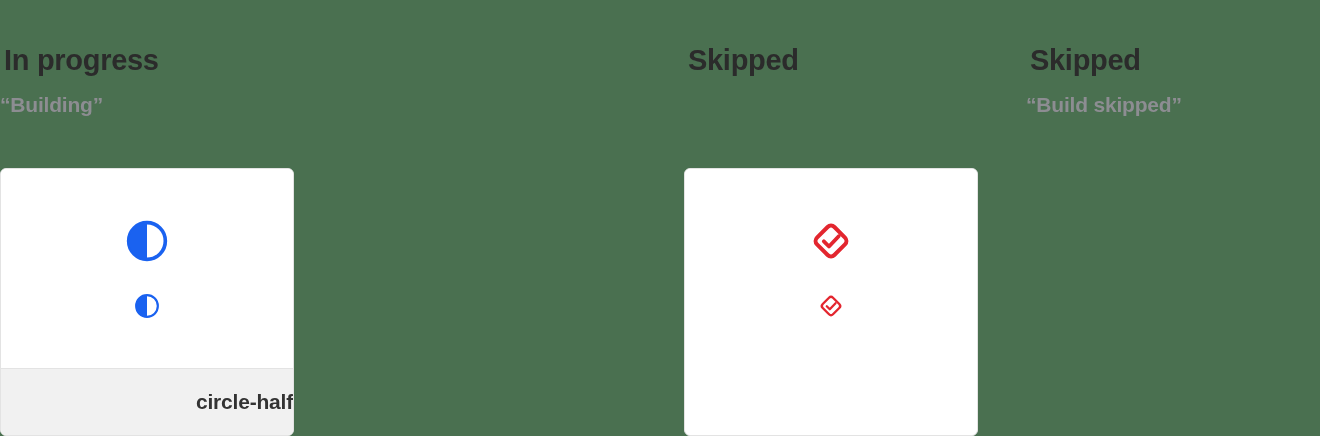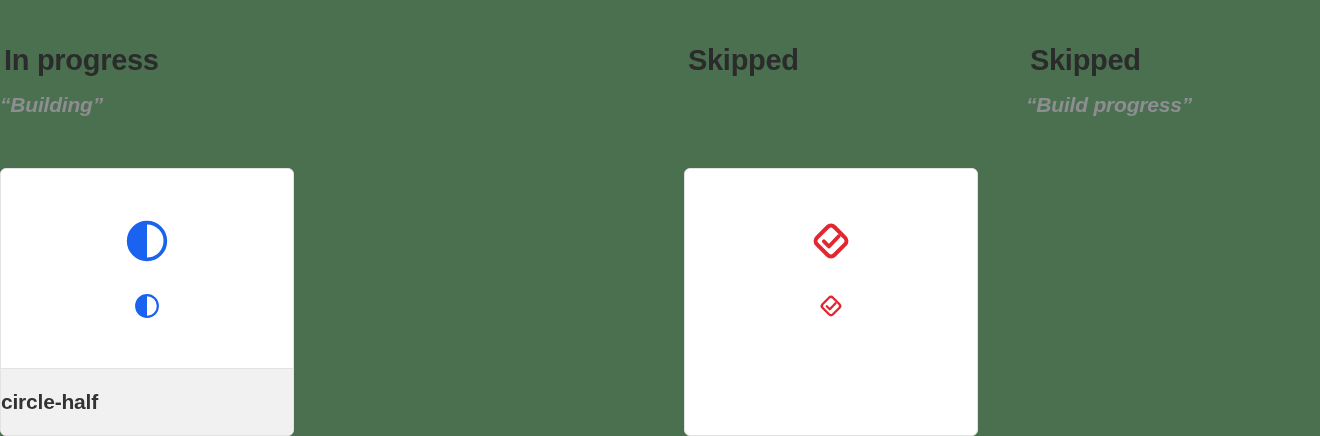--- a/index.html
+++ b/index.html
@@ -56,21 +56,20 @@
     position: absolute;
     top: 90px;
     left: 0;
     margin: 0;
     font-size: 21px;
     line-height: 30px;
     font-weight: bold;
     color: #8d8d92;
     letter-spacing: -0.2px;
     white-space: nowrap;
-    font-style: italic;
   }
 
   
   .card {
     position: absolute;
     top: 168px;
     left: 0;
     width: 294px;
     height: 268px;
     background: #ffffff;
@@ -102,21 +101,21 @@
   .card-footer {
     position: absolute;
     left: 0;
     right: 0;
     bottom: 0;
     height: 67px;
     background: #f1f1f1;
     border-top: 1px solid #e3e3e3;
     display: flex;
     align-items: center;
-    justify-content: flex-start;
+    justify-content: flex-end;
   }
 
   .card-footer-label {
     font-size: 21px;
     font-weight: bold;
     color: #333333;
     letter-spacing: -0.2px;
     white-space: nowrap;
   }
 </style>
@@ -177,17 +176,17 @@
             <path d="M8.1 12.2 L10.9 15.0 L16.2 9.4" fill="none" stroke="#e3262f" stroke-width="2.1" stroke-linecap="round" stroke-linejoin="round"></path>
           </svg>
         </div>
 
       </div>
     </div>
   </div>
 
   <div class="column col-3">
     <div class="heading">Skipped</div>
-    <div class="subheading">“Build progress”</div>
+    <div class="subheading">“Build skipped”</div>
 
   </div>
 
 </div>
 
 </body></html>

